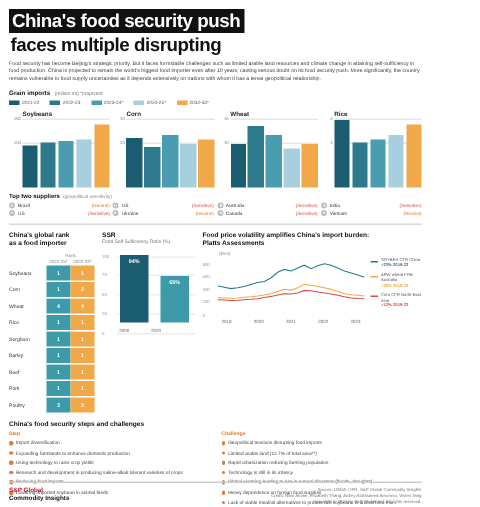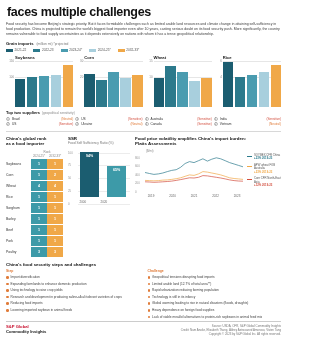--- a/index.html
+++ b/index.html
@@ -125,21 +125,22 @@
   .f-brand { font-size: 4.2px; font-weight: bold; color: #111; line-height: 5px; }
   .f-brand2 { font-size: 4.2px; font-weight: bold; color: #c8102e; line-height: 5px; }
   .f-src { font-size: 2.9px; color: #777; line-height: 4px; text-align: right; }
 </style>
 </head>
 <body>
 
 <div class="page">
 
   <div class="title-wrap">
-    <div class="title-l2">faces multiple challenges</div>
+    <div class="title-l1">China's food security push</div>
+    <div class="title-l2">faces multiple disrupting</div>
   </div>
   <div class="intro">Food security has become Beijing's strategic priority. But it faces formidable challenges such as limited arable land resources and climate change in attaining self-sufficiency in food production. China is projected to remain the world's biggest food importer even after 10 years, casting serious doubt on its food security push. More significantly, the country remains vulnerable to food supply uncertainties as it depends extensively on nations with whom it has a tense geopolitical relationship.</div>
 
   <div class="gi-head">
     <span class="gi-title">Grain imports</span>
     <span class="gi-sub">(million mt) *projected</span>
   </div>
   <div class="legend" id="gi-legend">
       <div class="lg-item">
         <span class="lg-sw" style="background:#1b5d70"></span>

